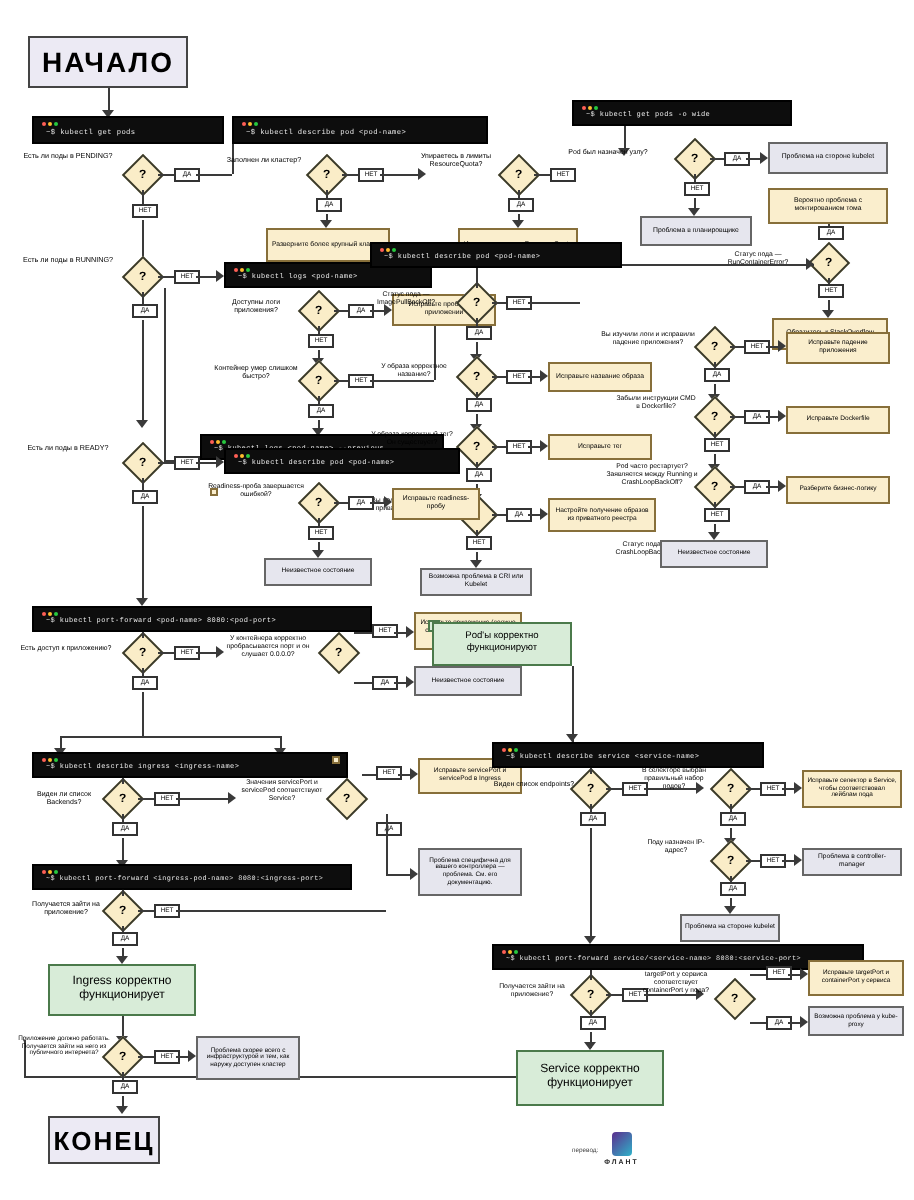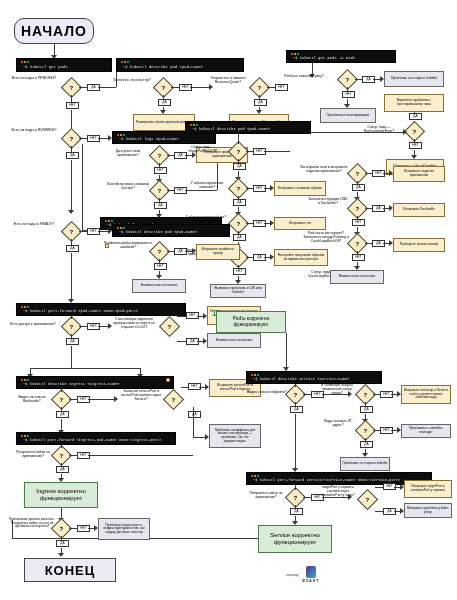--- a/index.html
+++ b/index.html
@@ -87,21 +87,21 @@
   .lk-text{font-size:9px;color:#3d6fd6;margin-left:4px;font-weight:bold;}
   .lk-text b{color:#2b4fa8;}
   .ob-mark{width:10px;height:12px;background:linear-gradient(135deg,#5b2d8e,#2fb3c9);border-radius:2px;}
   .ob-text{font-size:3.4px;color:#222;letter-spacing:1px;font-weight:bold;text-align:center;margin-top:1px;}
 </style>
 </head>
 <body>
 
 <div id="stage">
 
-  <div class="node bigbox" style="left:14px;top:18px;width:80px;height:26px;font-size:14px;border-radius:10px;">
+  <div class="node bigbox" style="left:14px;top:18px;width:80px;height:26px;font-size:14px;">
     <span>НАЧАЛО</span>
   </div>
   <div class="line vline" style="left:54px;top:44px;height:12px;"></div>
   <div class="arrow ar-d" style="left:51px;top:55px;"></div>
 
   <div class="node terminal" style="left:16px;top:58px;width:96px;height:14px;font-size:3.6px;">
     <span class="dots"><i></i><i></i><i></i></span>
     <span class="cmd">~$ kubectl get pods</span>
   </div>
 
@@ -698,21 +698,21 @@
   <div class="line hline" style="left:69px;top:528px;width:8px;"></div>
   <div class="line hline" style="left:88px;top:528px;width:6px;"></div>
   <div class="arrow ar-r" style="left:94px;top:525px;"></div>
   <div class="node neutral" style="left:98px;top:518px;width:52px;height:22px;font-size:3.2px;">
     <span>Проблема скорее всего с инфраструктурой и тем, как наружу доступен кластер</span>
   </div>
   <div class="line vline" style="left:61px;top:536px;height:4px;"></div>
   <div class="line vline" style="left:61px;top:548px;height:7px;"></div>
   <div class="arrow ar-d" style="left:58px;top:553px;"></div>
 
-  <div class="node bigbox" style="left:24px;top:558px;width:92px;height:24px;font-size:13px;">
+  <div class="node bigbox" style="left:24px;top:558px;width:56px;height:24px;font-size:13px;">
     <span>КОНЕЦ</span>
   </div>
 
   <div class="footer" style="left:286px;top:566px;">
     <span class="foot-cap">перевод:</span>
     <span style="display:flex;flex-direction:column;align-items:center;">
       <span class="ob-mark"></span>
       <span class="ob-text">ФЛАНТ</span>
     </span>
   </div>

